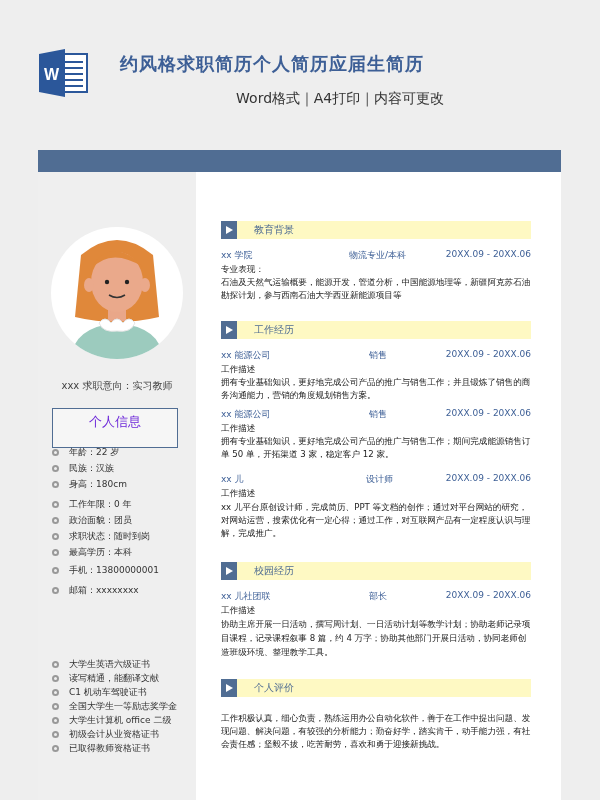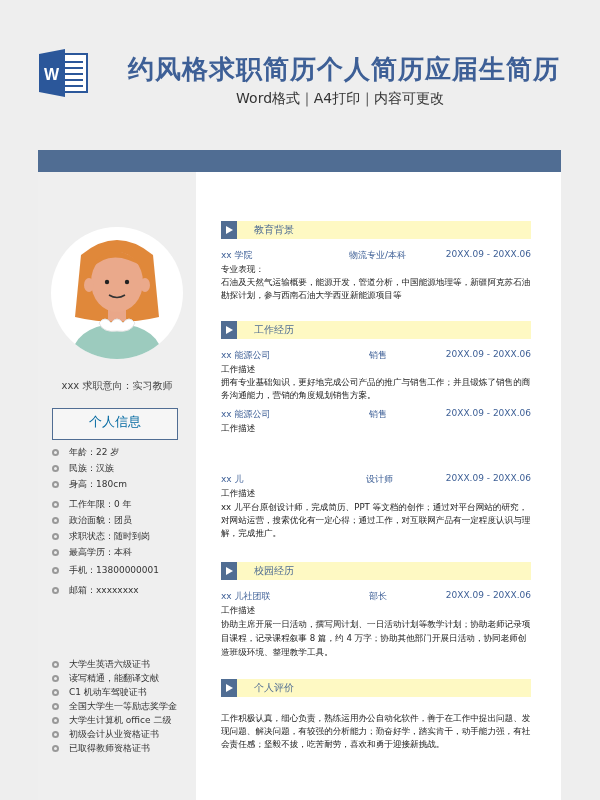--- a/index.html
+++ b/index.html
@@ -1,32 +1,32 @@
 <!DOCTYPE html>
 <html><head>
 <meta charset="utf-8">
 <style>
   * { box-sizing: border-box; margin: 0; padding: 0; }
   html, body { width: 600px; height: 800px; overflow: hidden; }
   body { background: #eeeeee; font-family: "DejaVu Sans", "Liberation Sans", sans-serif; color: #333; position: relative; }
 
   .header { position: absolute; left: 0; top: 0; width: 600px; height: 145px; }
   .word-icon { position: absolute; left: 37px; top: 48px; width: 52px; height: 50px; }
-  .title { position: absolute; left: 120px; top: 52px; width: 440px; text-align: right; font-size: 26px; font-weight: bold; color: #3d5f96; letter-spacing: 1px; }
+  .title { position: absolute; left: 120px; top: 52px; width: 440px; text-align: left; font-size: 18px; font-weight: bold; color: #3d5f96; letter-spacing: 1px; }
   .subtitle { position: absolute; left: 120px; top: 90px; width: 440px; text-align: center; font-size: 14px; color: #333; }
 
   .banner { position: absolute; left: 38px; top: 150px; width: 523px; height: 22px; background: #506d93; }
   .page { position: absolute; left: 38px; top: 172px; width: 523px; height: 628px; }
   .left { position: absolute; left: 0; top: 0; width: 158px; height: 628px; background: #efefef; }
   .right { position: absolute; left: 158px; top: 0; width: 365px; height: 628px; background: #ffffff; }
 
   .avatar { position: absolute; left: 13px; top: 55px; width: 132px; height: 132px; border-radius: 50%; background: #fff; overflow: hidden; }
   .intent { position: absolute; left: 0; top: 207px; width: 158px; text-align: center; font-size: 10px; color: #444; }
 
-  .box-title { position: absolute; left: 14px; width: 126px; height: 32px; border: 1px solid #506d93; background: #f6f6f6; text-align: center; line-height: 26px; font-size: 13px; color: #0369a1; }
+  .box-title { position: absolute; left: 14px; width: 126px; height: 40px; border: 1px solid #506d93; background: #f6f6f6; text-align: center; line-height: 26px; font-size: 13px; color: #6d28d9; }
   .info-list { position: absolute; left: 14px; list-style: none; }
   .info-list li { font-size: 9px; color: #333; height: 16px; line-height: 16px; display: flex; align-items: center; }
   .dot { display: inline-block; width: 7px; height: 7px; border-radius: 50%; border: 2px solid #999; margin-right: 10px; flex: 0 0 7px; }
 
   .sec-head { position: absolute; left: 25px; width: 310px; height: 18px; background: #fef9c3; }
   .sec-head .arrow { position: absolute; left: 0; top: 0; width: 16px; height: 18px; background: #506d93; }
   .sec-head .arrow::after { content: ""; position: absolute; left: 5px; top: 5px; border-left: 7px solid #fff; border-top: 4px solid transparent; border-bottom: 4px solid transparent; }
   .sec-head .label { position: absolute; left: 33px; top: 2px; font-size: 10px; color: #506d93; }
 
   .entry-row { position: absolute; left: 25px; width: 310px; font-size: 9px; color: #3d5f96; height: 13px; }
@@ -173,20 +173,21 @@
     </div>
     <div class="text-block" style="top:191px;">工作描述</div>
     <div class="text-block" style="top:204px;">拥有专业基础知识，更好地完成公司产品的推广与销售工作；并且锻炼了销售的商务沟通能力，营销的角度规划销售方案。</div>
 
     <div class="entry-row" style="top:236px;">
       <span class="c1">xx 能源公司</span>
       <span class="c2" style="left:148px;">销售</span>
       <span class="c3">20XX.09 - 20XX.06</span>
     </div>
     <div class="text-block" style="top:250px;">工作描述</div>
+    <div class="text-block" style="top:263px;">拥有专业基础知识，更好地完成公司产品的推广与销售工作；期间完成能源销售订单 50 单，开拓渠道 3 家，稳定客户 12 家。</div>
 
     <div class="entry-row" style="top:301px;">
       <span class="c1">xx 儿</span>
       <span class="c2" style="left:145px;">设计师</span>
       <span class="c3">20XX.09 - 20XX.06</span>
     </div>
     <div class="text-block" style="top:315px;">工作描述</div>
     <div class="text-block" style="top:329px;">xx 儿平台原创设计师，完成简历、PPT 等文档的创作；通过对平台网站的研究，对网站运营，搜索优化有一定心得；通过工作，对互联网产品有一定程度认识与理解，完成推广。</div>
 
     <div class="sec-head" style="top:390px;">

